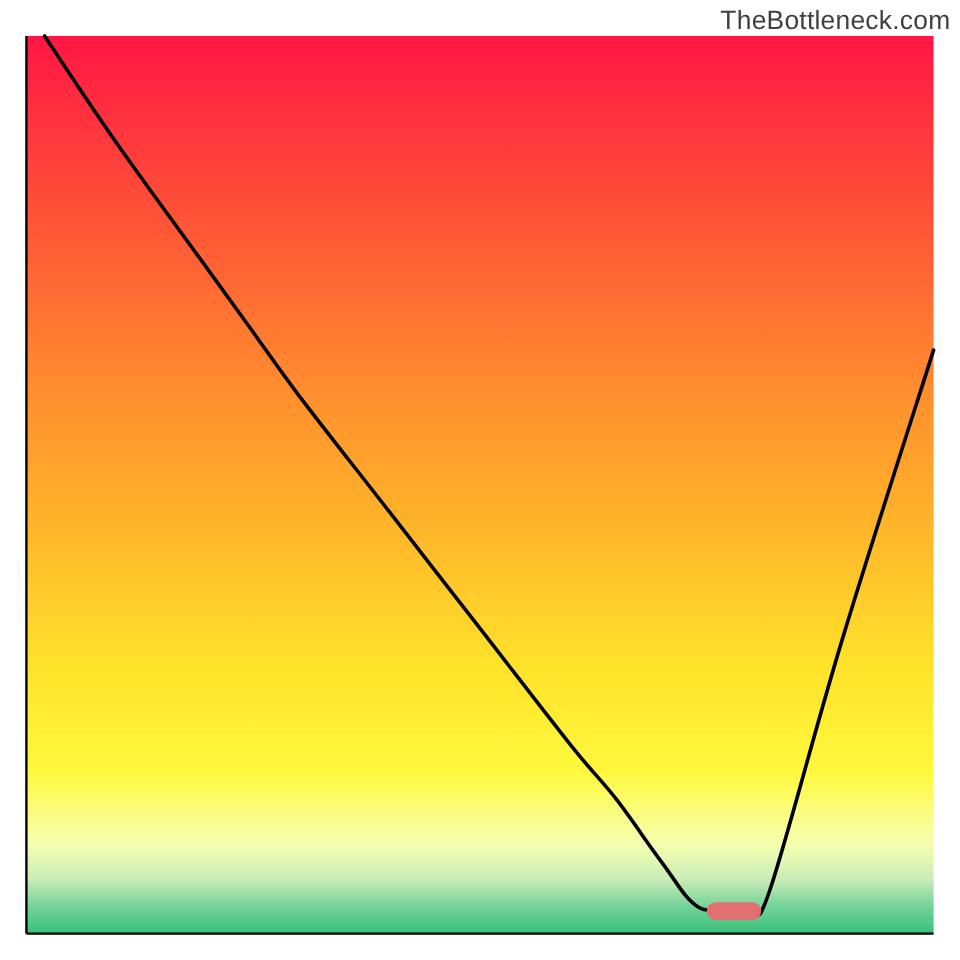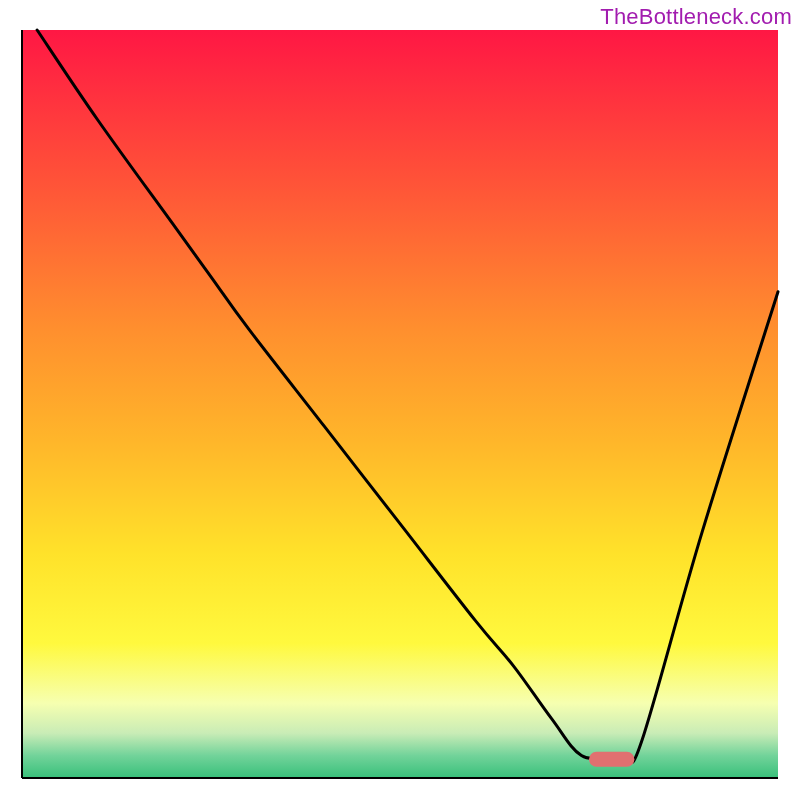--- a/index.html
+++ b/index.html
@@ -15,21 +15,21 @@
     width: 800px;
     height: 800px;
   }
   .watermark {
     position: absolute;
     top: 4px;
     right: 8px;
     font-family: Arial, Helvetica, sans-serif;
     font-size: 22px;
     font-weight: 500;
-    color: #a21caf;
+    color: #404040;
     letter-spacing: 0.2px;
     user-select: none;
   }
   svg {
     display: block;
   }
 </style>
 </head>
 <body>
 

